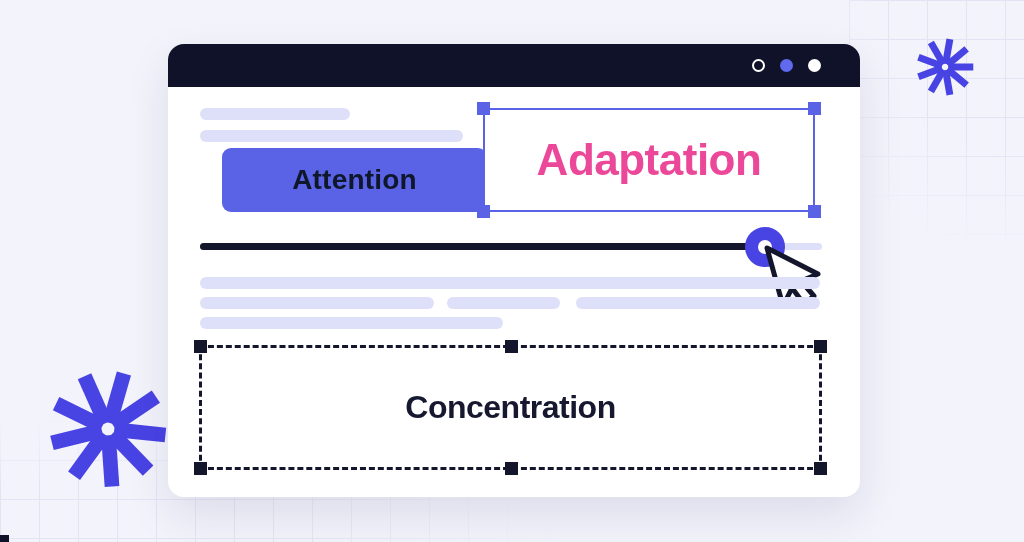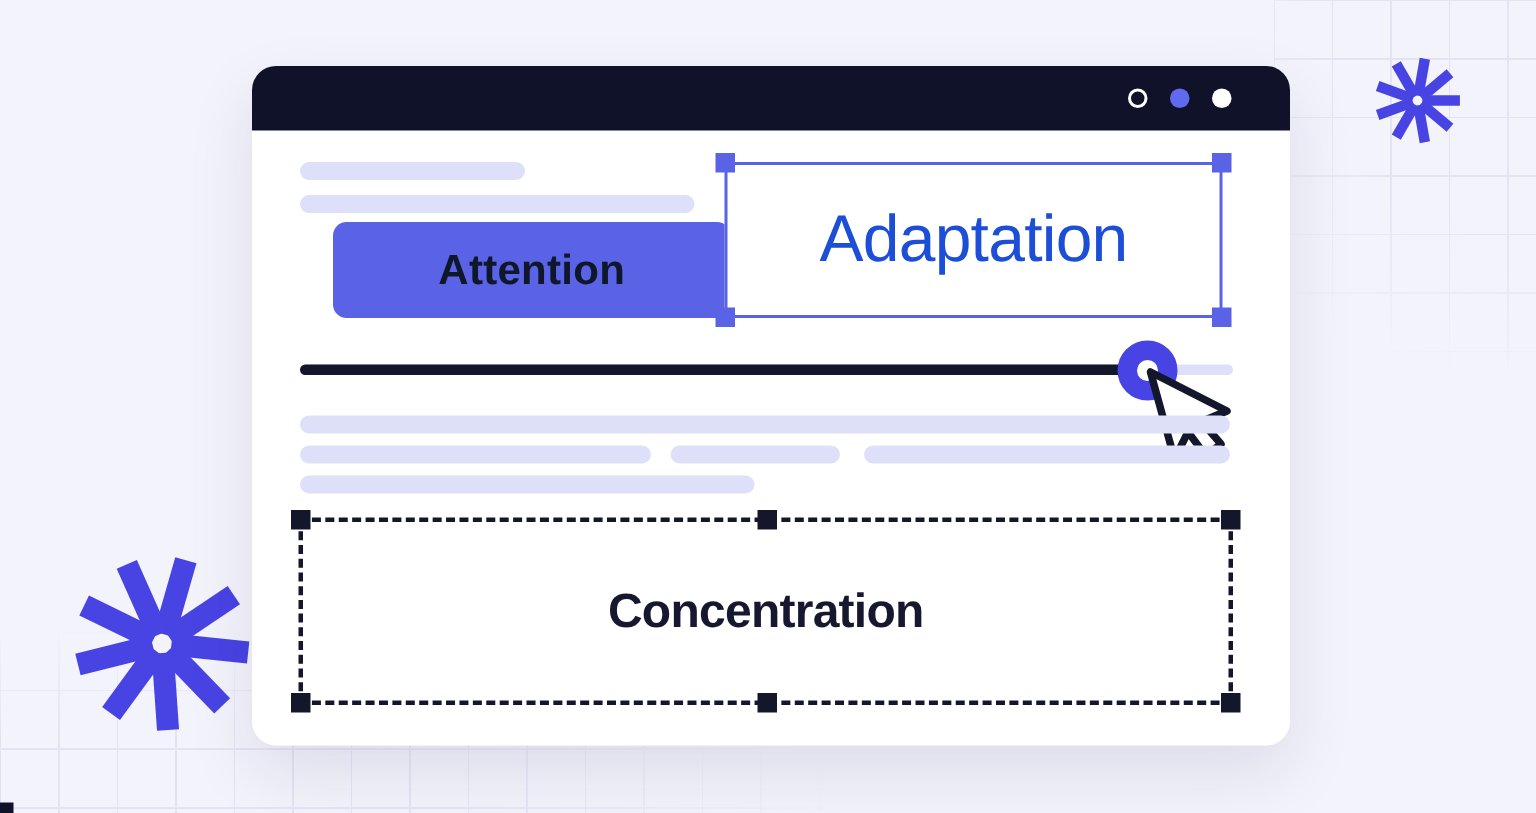--- a/index.html
+++ b/index.html
@@ -83,21 +83,21 @@
     margin-left:20px;
   }
 
   .adaptation-box{
     position:absolute; left:315px; top:21px; width:332px; height:104px;
     border:2px solid var(--accent-purple);
     background:#fff;
     display:flex; align-items:center; justify-content:center;
   }
   .adaptation-label{
-    color:#1d4ed8; font-size:44px; font-weight:400; letter-spacing:-0.5px;
+    color:#ec4899; font-size:44px; font-weight:700; letter-spacing:-0.5px;
   }
   .handle-sq{
     position:absolute; width:13px; height:13px; background:var(--accent-purple);
   }
   .h-tl{left:-8px; top:-8px;}  .h-tr{right:-8px; top:-8px;}
   .h-bl{left:-8px; bottom:-8px;} .h-br{right:-8px; bottom:-8px;}
 
   .slider{position:absolute; left:32px; top:153px; width:622px; height:14px;}
   .slider-track{
     position:absolute; left:0; top:3px; width:100%; height:7px;

